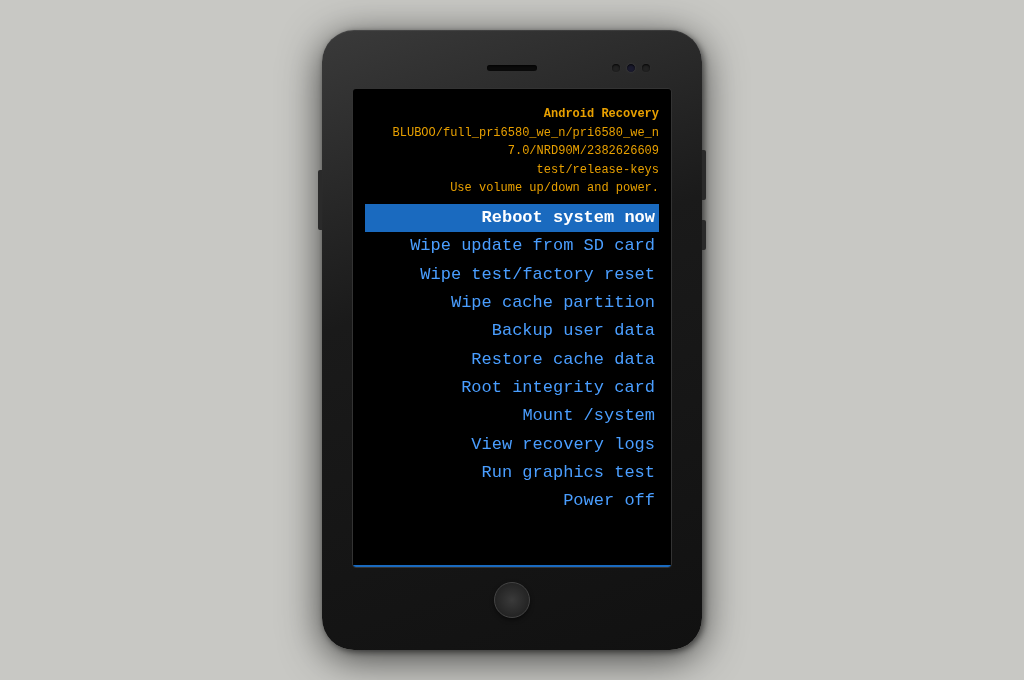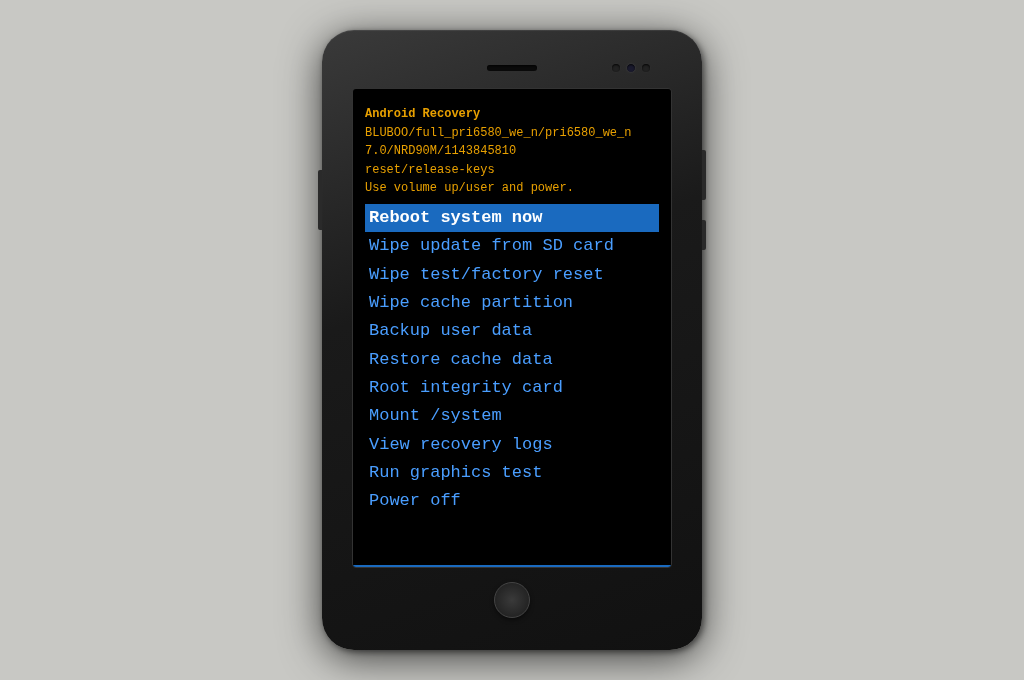--- a/index.html
+++ b/index.html
@@ -23,20 +23,21 @@
       position: relative;
       box-shadow:
         0 8px 40px rgba(0,0,0,0.7),
         inset 0 1px 1px rgba(255,255,255,0.08),
         2px 2px 6px rgba(0,0,0,0.5);
       display: flex;
       flex-direction: column;
       align-items: center;
       justify-content: flex-start;
       padding-top: 28px;
+      text-align: right;
     }
 
     .phone-top-bar {
       width: 100%;
       display: flex;
       align-items: center;
       justify-content: center;
       position: relative;
       margin-bottom: 10px;
       height: 20px;
@@ -198,23 +199,23 @@
       <div class="sensor-dot"></div>
     </div>
   </div>
 
   <div class="screen">
     <div class="screen-content">
 
       <div class="header-section">
         <div class="header-title">Android Recovery</div>
         <div class="header-info">BLUBOO/full_pri6580_we_n/pri6580_we_n</div>
-        <div class="header-info">7.0/NRD90M/1143845810</div>
-        <div class="header-info">reset/release-keys</div>
-        <div class="header-info">Use volume up/user and power.</div>
+        <div class="header-info">7.0/NRD90M/2382626609</div>
+        <div class="header-info">test/release-keys</div>
+        <div class="header-info">Use volume up/down and power.</div>
       </div>
 
       <div class="menu-section">
 
       <div class="menu-item selected">Reboot system now</div>
           <div class="menu-item">Wipe update from SD card</div>
           <div class="menu-item">Wipe test/factory reset</div>
           <div class="menu-item">Wipe cache partition</div>
           <div class="menu-item">Backup user data</div>
           <div class="menu-item">Restore cache data</div>

